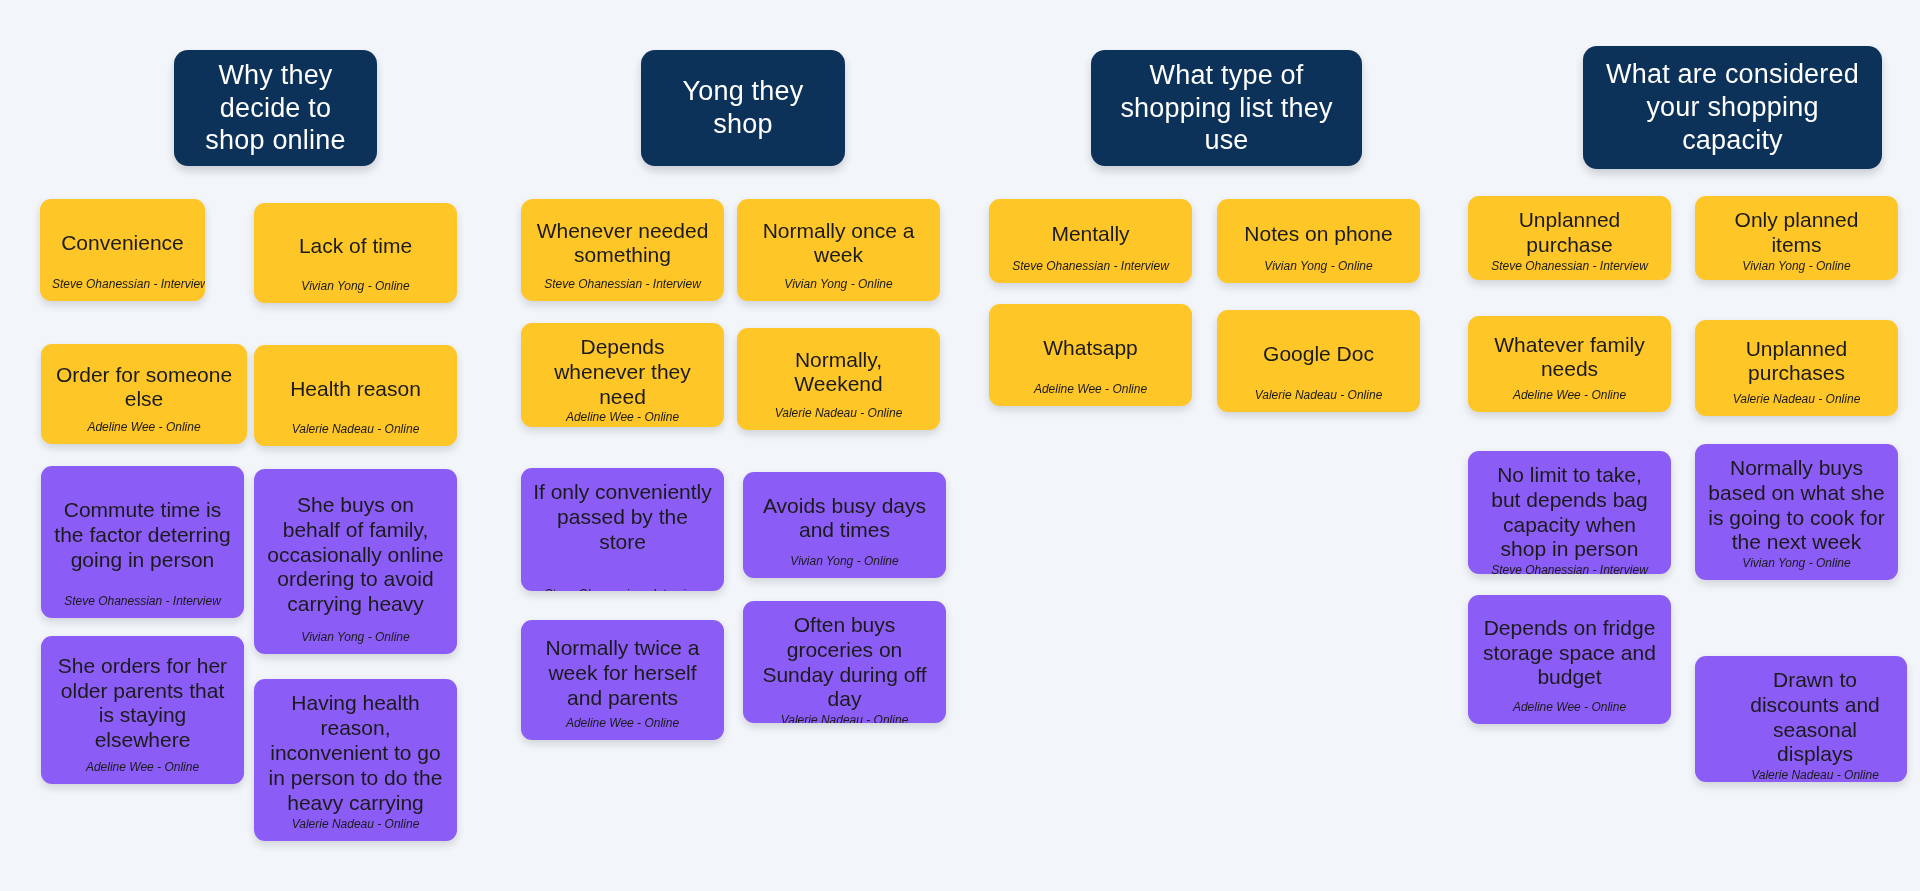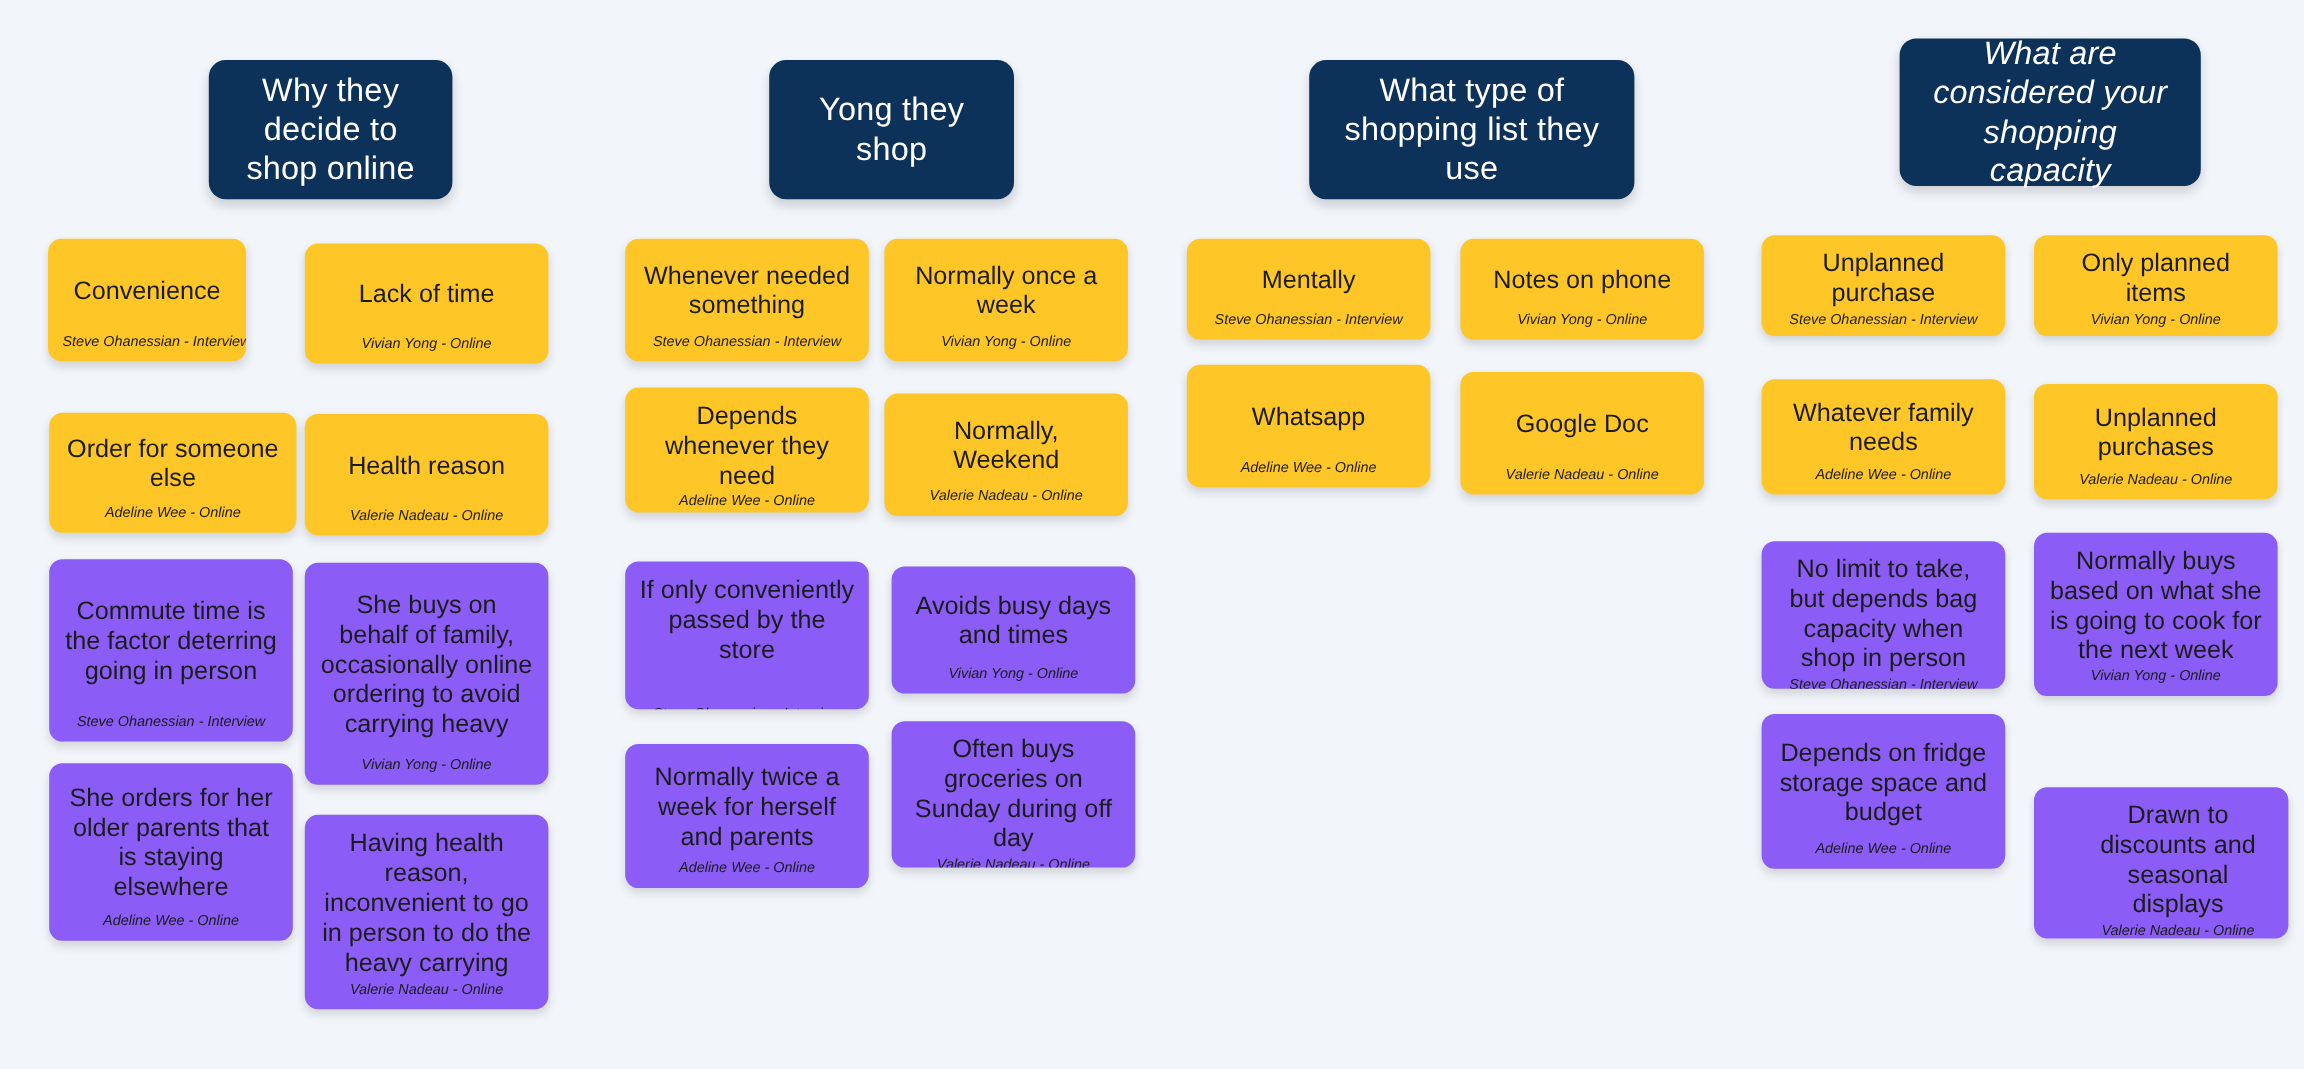--- a/index.html
+++ b/index.html
@@ -112,21 +112,21 @@
     <div class="card-attr">Adeline Wee - Online</div>
   </div>
 
   <div class="card gray" style="left:254px; top:679px; width:203px; height:162px;">
     <div class="card-text">Having health reason, inconvenient to go in person to do the heavy carrying</div>
     <div class="card-attr">Valerie Nadeau - Online</div>
   </div>
 
   <div class="col-header" style="left:641px; top:50px; width:204px; height:116px;">Yong they shop</div>
 
-  <div class="card yellow" style="left:521px; top:199px; width:203px; height:102px;">
+  <div class="card yellow" style="left:521px; top:199px; width:203px; height:102px;border-radius:12px;">
     <div class="card-text">Whenever needed something</div>
     <div class="card-attr">Steve Ohanessian - Interview</div>
   </div>
 
   <div class="card yellow" style="left:737px; top:199px; width:203px; height:102px;">
     <div class="card-text">Normally once a week</div>
     <div class="card-attr">Vivian Yong - Online</div>
   </div>
 
   <div class="card yellow" style="left:521px; top:323px; width:203px; height:104px;">
@@ -174,21 +174,21 @@
   <div class="card yellow" style="left:989px; top:304px; width:203px; height:102px;">
     <div class="card-text">Whatsapp</div>
     <div class="card-attr">Adeline Wee - Online</div>
   </div>
 
   <div class="card yellow" style="left:1217px; top:310px; width:203px; height:102px;">
     <div class="card-text">Google Doc</div>
     <div class="card-attr">Valerie Nadeau - Online</div>
   </div>
 
-  <div class="col-header" style="left:1583px; top:32px; width:251px; height:123px;font-style:italic;">What are considered your shopping capacity</div>
+  <div class="col-header" style="left:1583px; top:46px; width:299px; height:123px;">What are considered your shopping capacity</div>
 
   <div class="card yellow" style="left:1468px; top:196px; width:203px; height:84px;">
     <div class="card-text">Unplanned purchase</div>
     <div class="card-attr">Steve Ohanessian - Interview</div>
   </div>
 
   <div class="card yellow" style="left:1695px; top:196px; width:203px; height:84px;">
     <div class="card-text">Only planned items</div>
     <div class="card-attr">Vivian Yong - Online</div>
   </div>

